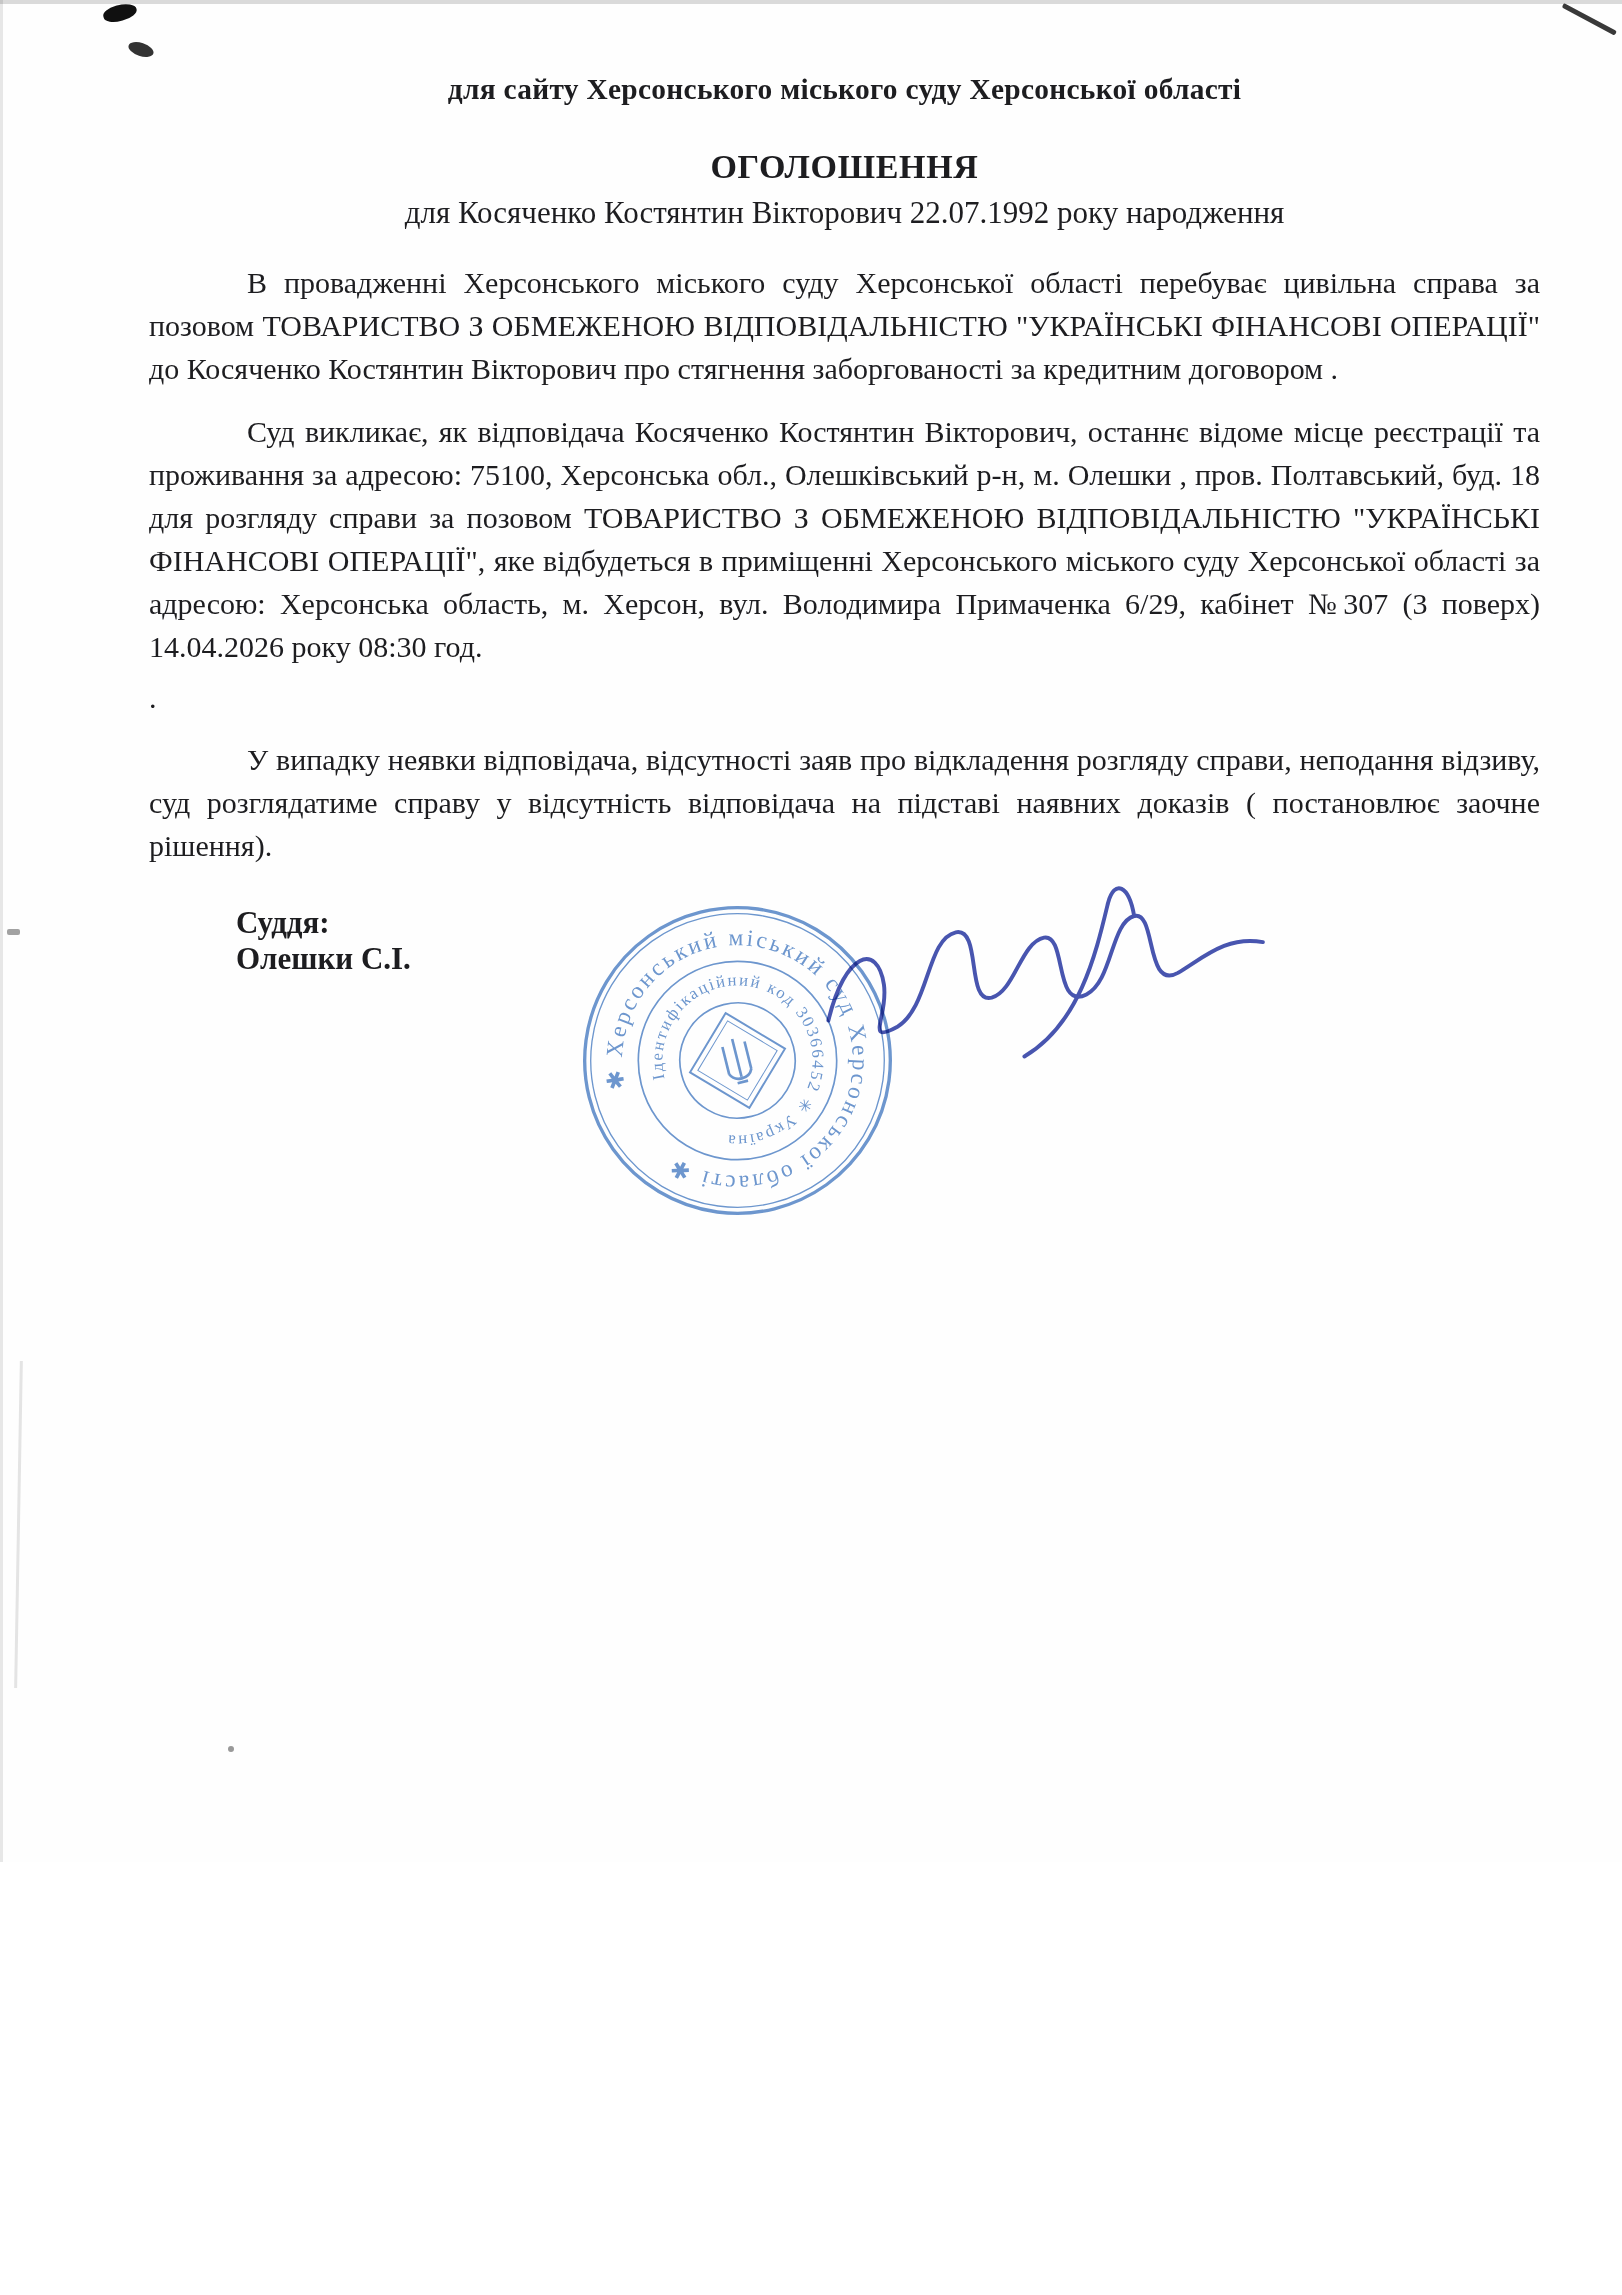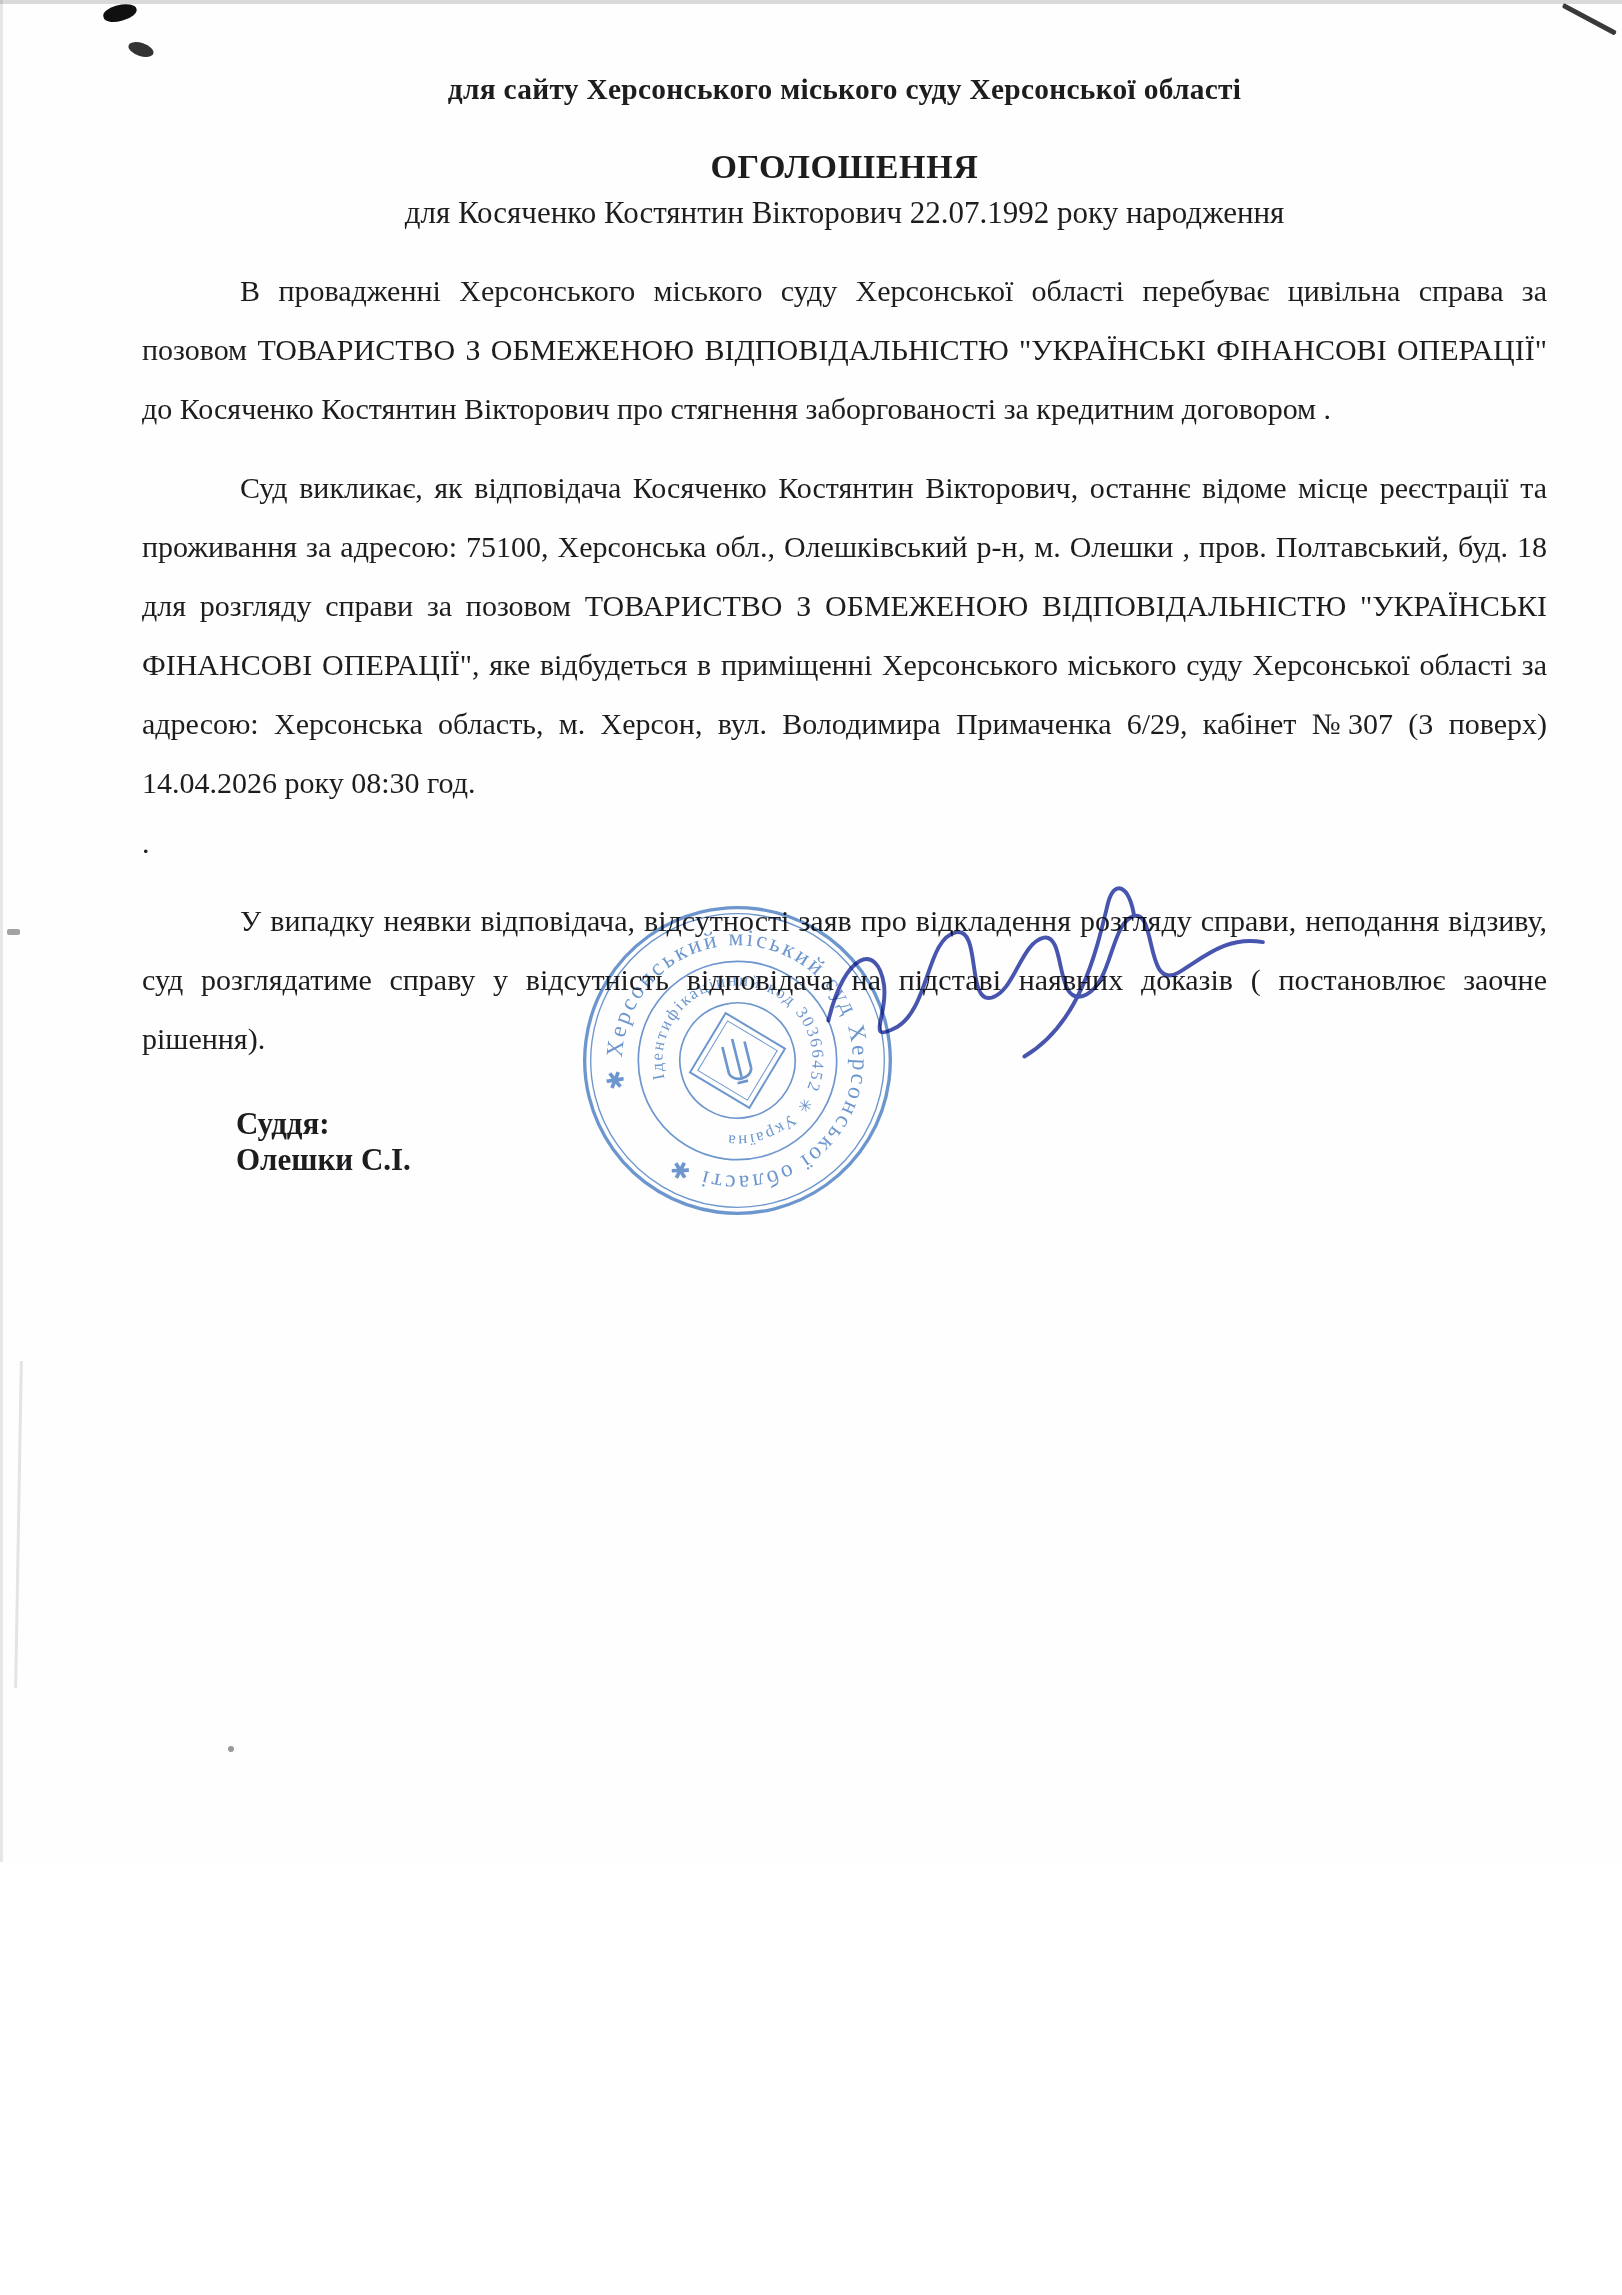--- a/index.html
+++ b/index.html
@@ -33,24 +33,24 @@
     font-weight: bold;
     font-size: 34px;
     letter-spacing: 0.7px;
   }
   .doc-subtitle {
     margin-top: 9.2px;
     text-align: center;
     font-size: 31px;
   }
   p.body-par {
-    margin: 1px;
+    margin: 8px;
     margin-top: 19.6px;
     font-size: 30px;
-    line-height: 59px;
+    line-height: 43px;
     text-align: justify;
     text-indent: 98px;
   }
   p.body-par.first { margin-top: 30px; }
   p.body-par.no-indent { text-indent: 0; margin-top: 0; }
   .judge-row {
     display: flex;
     justify-content: space-between;
     align-items: baseline;
     margin-top: 38px;

